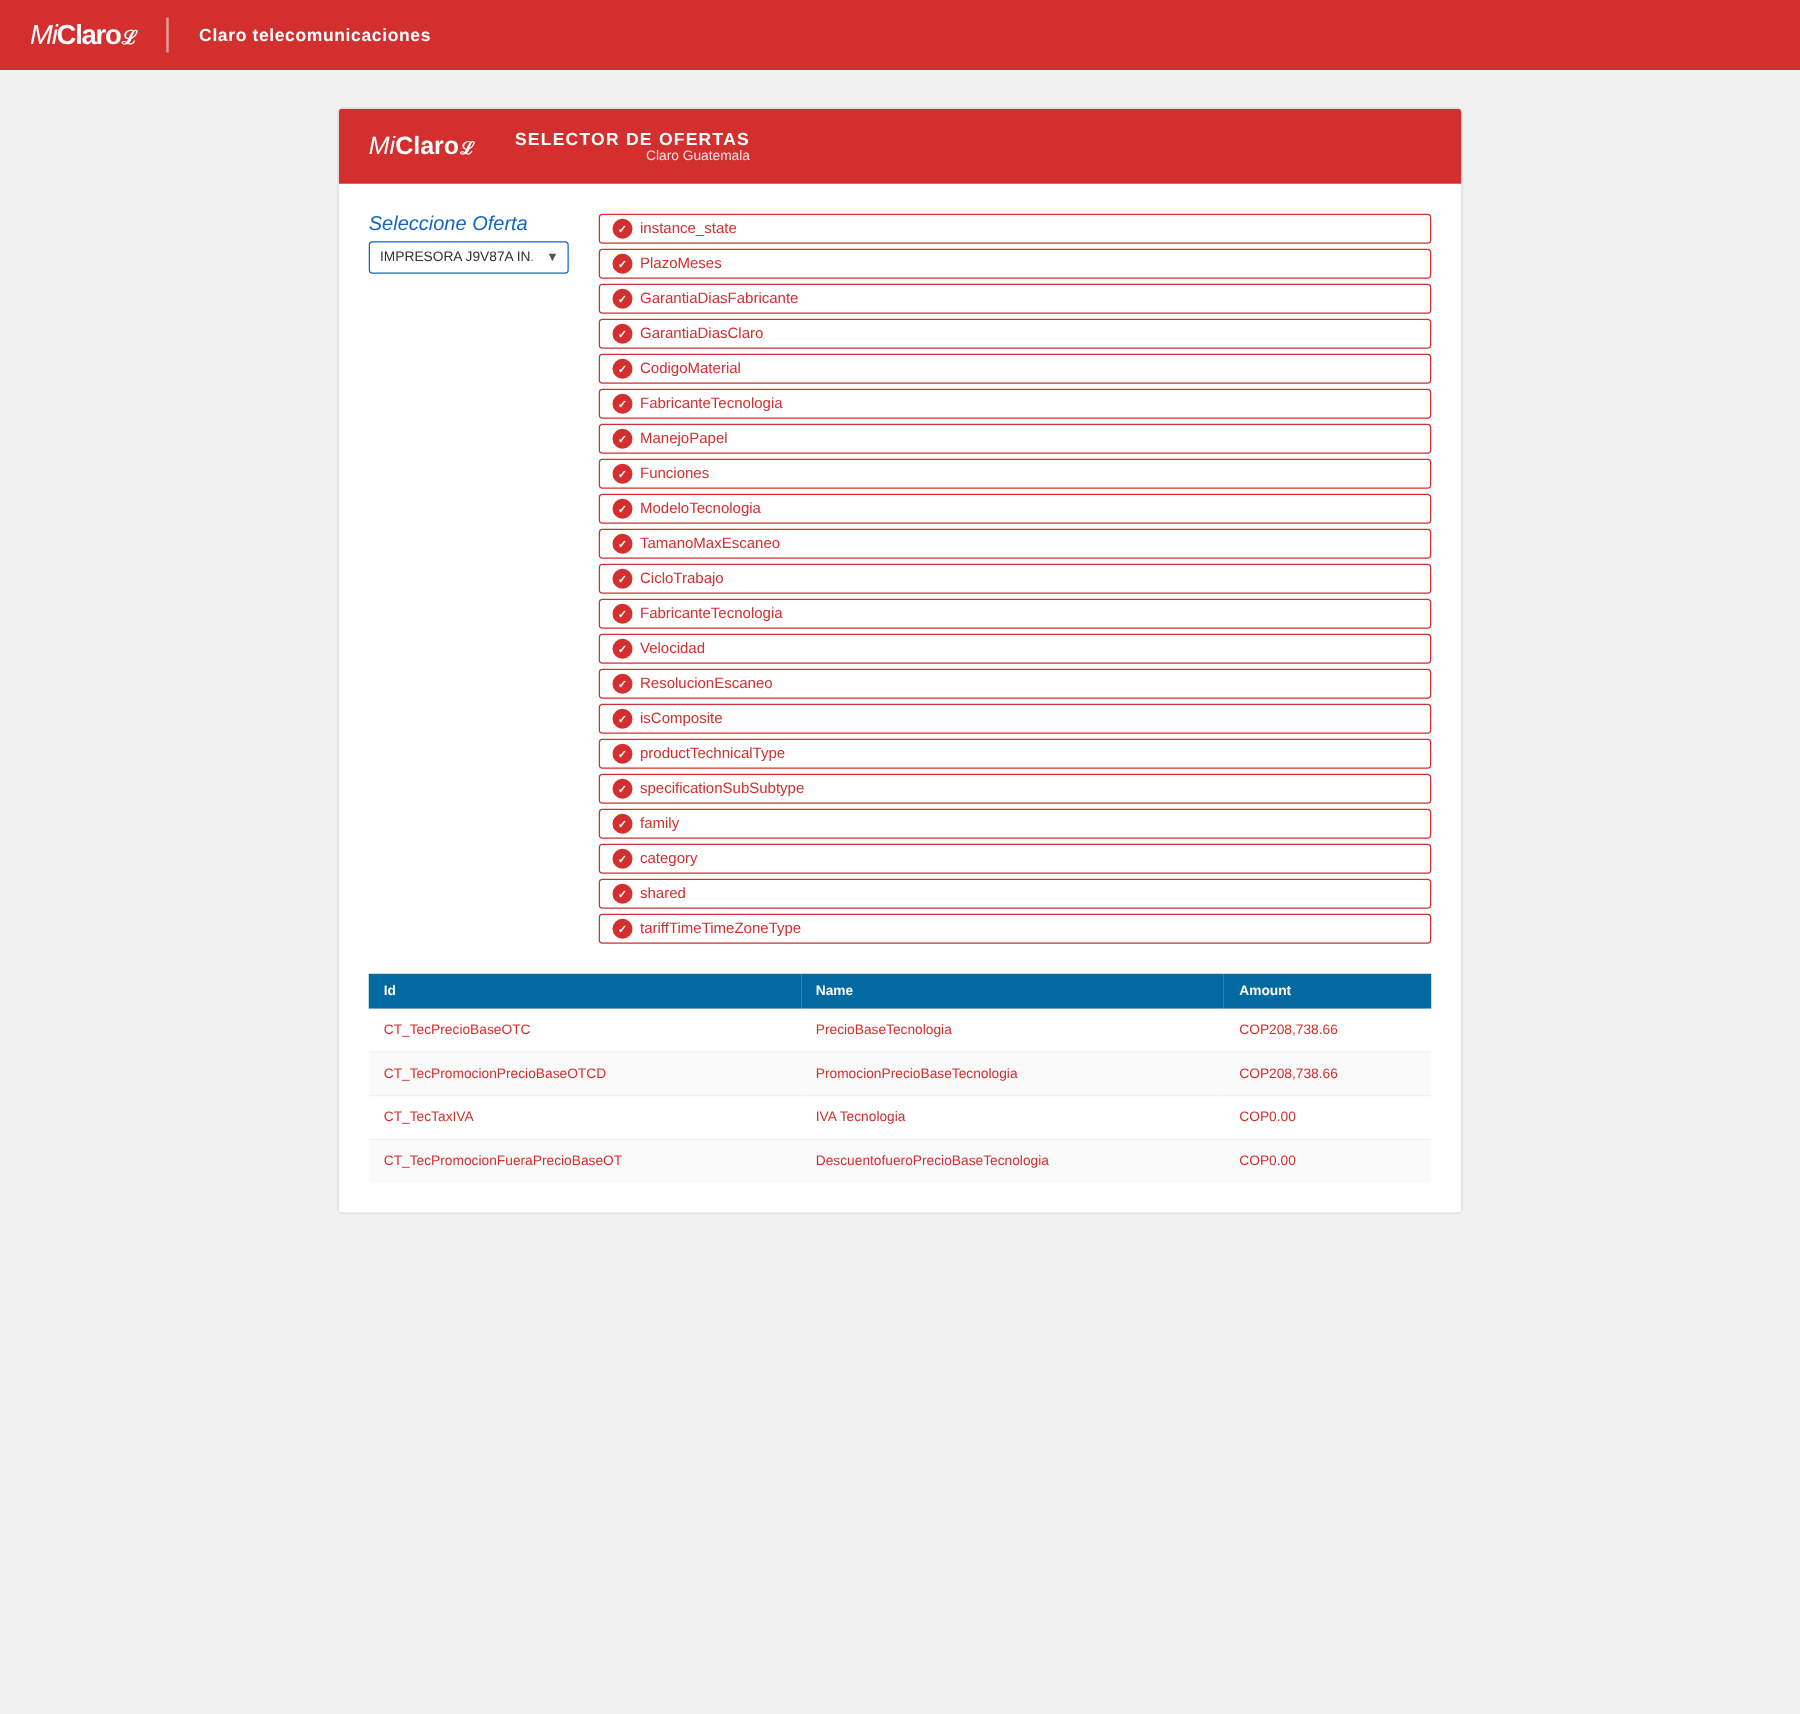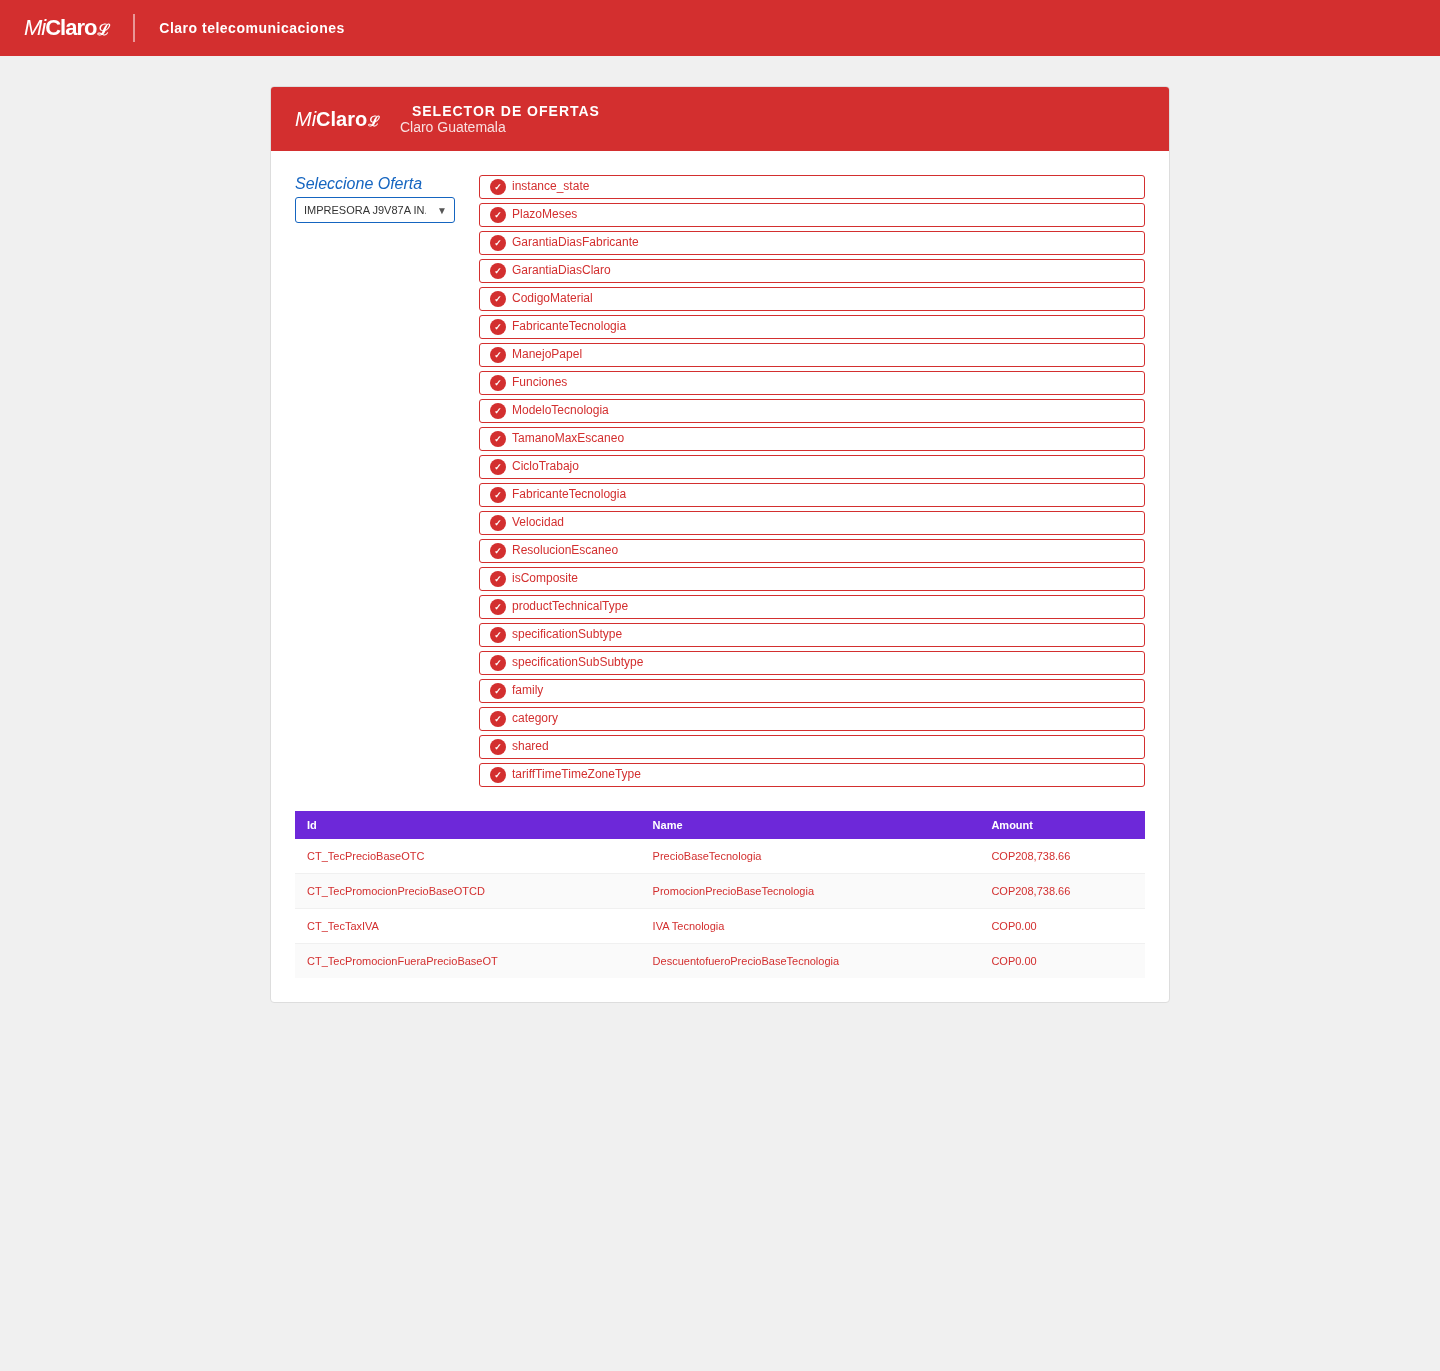--- a/index.html
+++ b/index.html
@@ -59,21 +59,22 @@
     .inner-header-text {}
     .inner-header-title {
       color: white;
       font-size: 14px;
       font-weight: bold;
       letter-spacing: 1px;
       margin-left: 12px;
     }
     .inner-header-subtitle {
       color: rgba(255,255,255,0.85);
-      font-size: 14px;
+      font-size: 11px;
+      text-align: right;
     }
 
     
     .content-area {
       padding: 24px;
       display: flex;
       gap: 24px;
     }
 
     
@@ -148,21 +149,21 @@
     
     .table-section {
       padding: 0 24px 24px 24px;
     }
     .data-table {
       width: 100%;
       border-collapse: collapse;
       font-size: 11px;
     }
     .data-table thead tr {
-      background: #6d28d9;
+      background: #0369a1;
     }
     .data-table thead th {
       color: white;
       padding: 8px 12px;
       text-align: left;
       font-weight: bold;
       font-size: 11px;
     }
     .data-table tbody tr {
       border-bottom: 1px solid #f0f0f0;
@@ -299,24 +300,20 @@
         <div class="attr-item">
           <span class="attr-icon"></span>
           <span>isComposite</span>
         </div>
         <div class="attr-item">
           <span class="attr-icon"></span>
           <span>productTechnicalType</span>
         </div>
         <div class="attr-item">
           <span class="attr-icon"></span>
-          <span>specificationSubtype</span>
-        </div>
-        <div class="attr-item">
-          <span class="attr-icon"></span>
           <span>specificationSubSubtype</span>
         </div>
         <div class="attr-item">
           <span class="attr-icon"></span>
           <span>family</span>
         </div>
         <div class="attr-item">
           <span class="attr-icon"></span>
           <span>category</span>
         </div>

